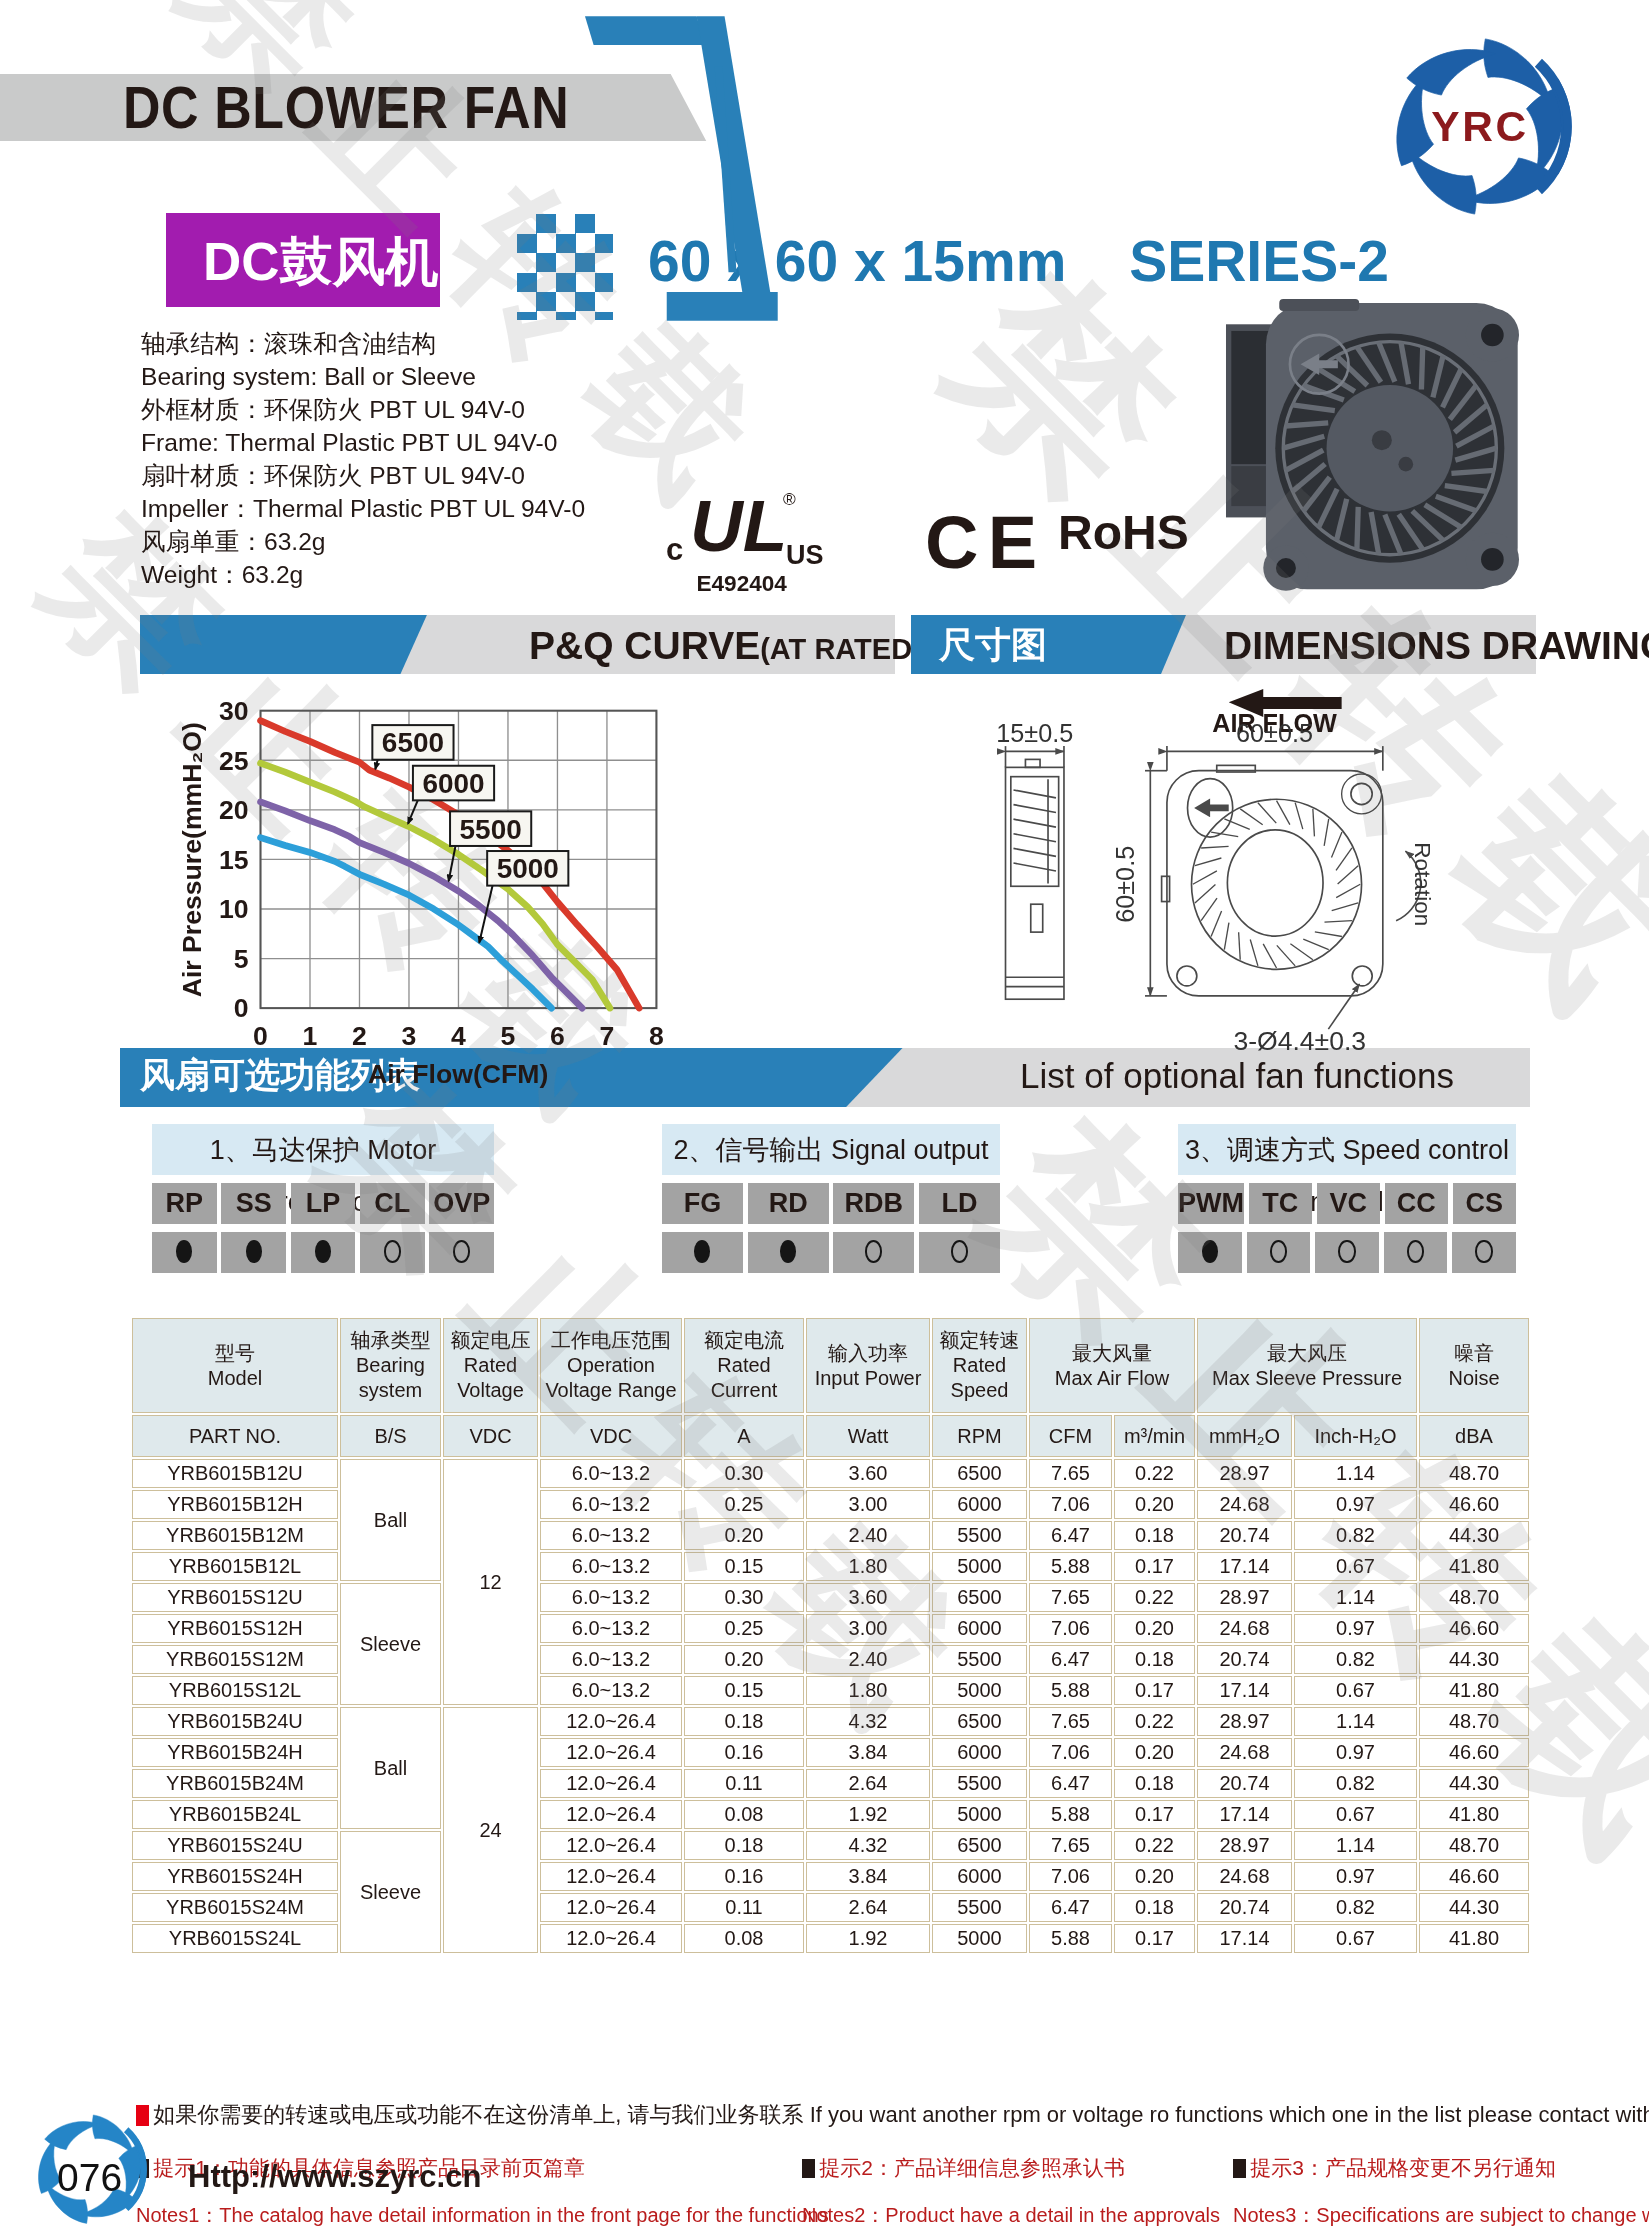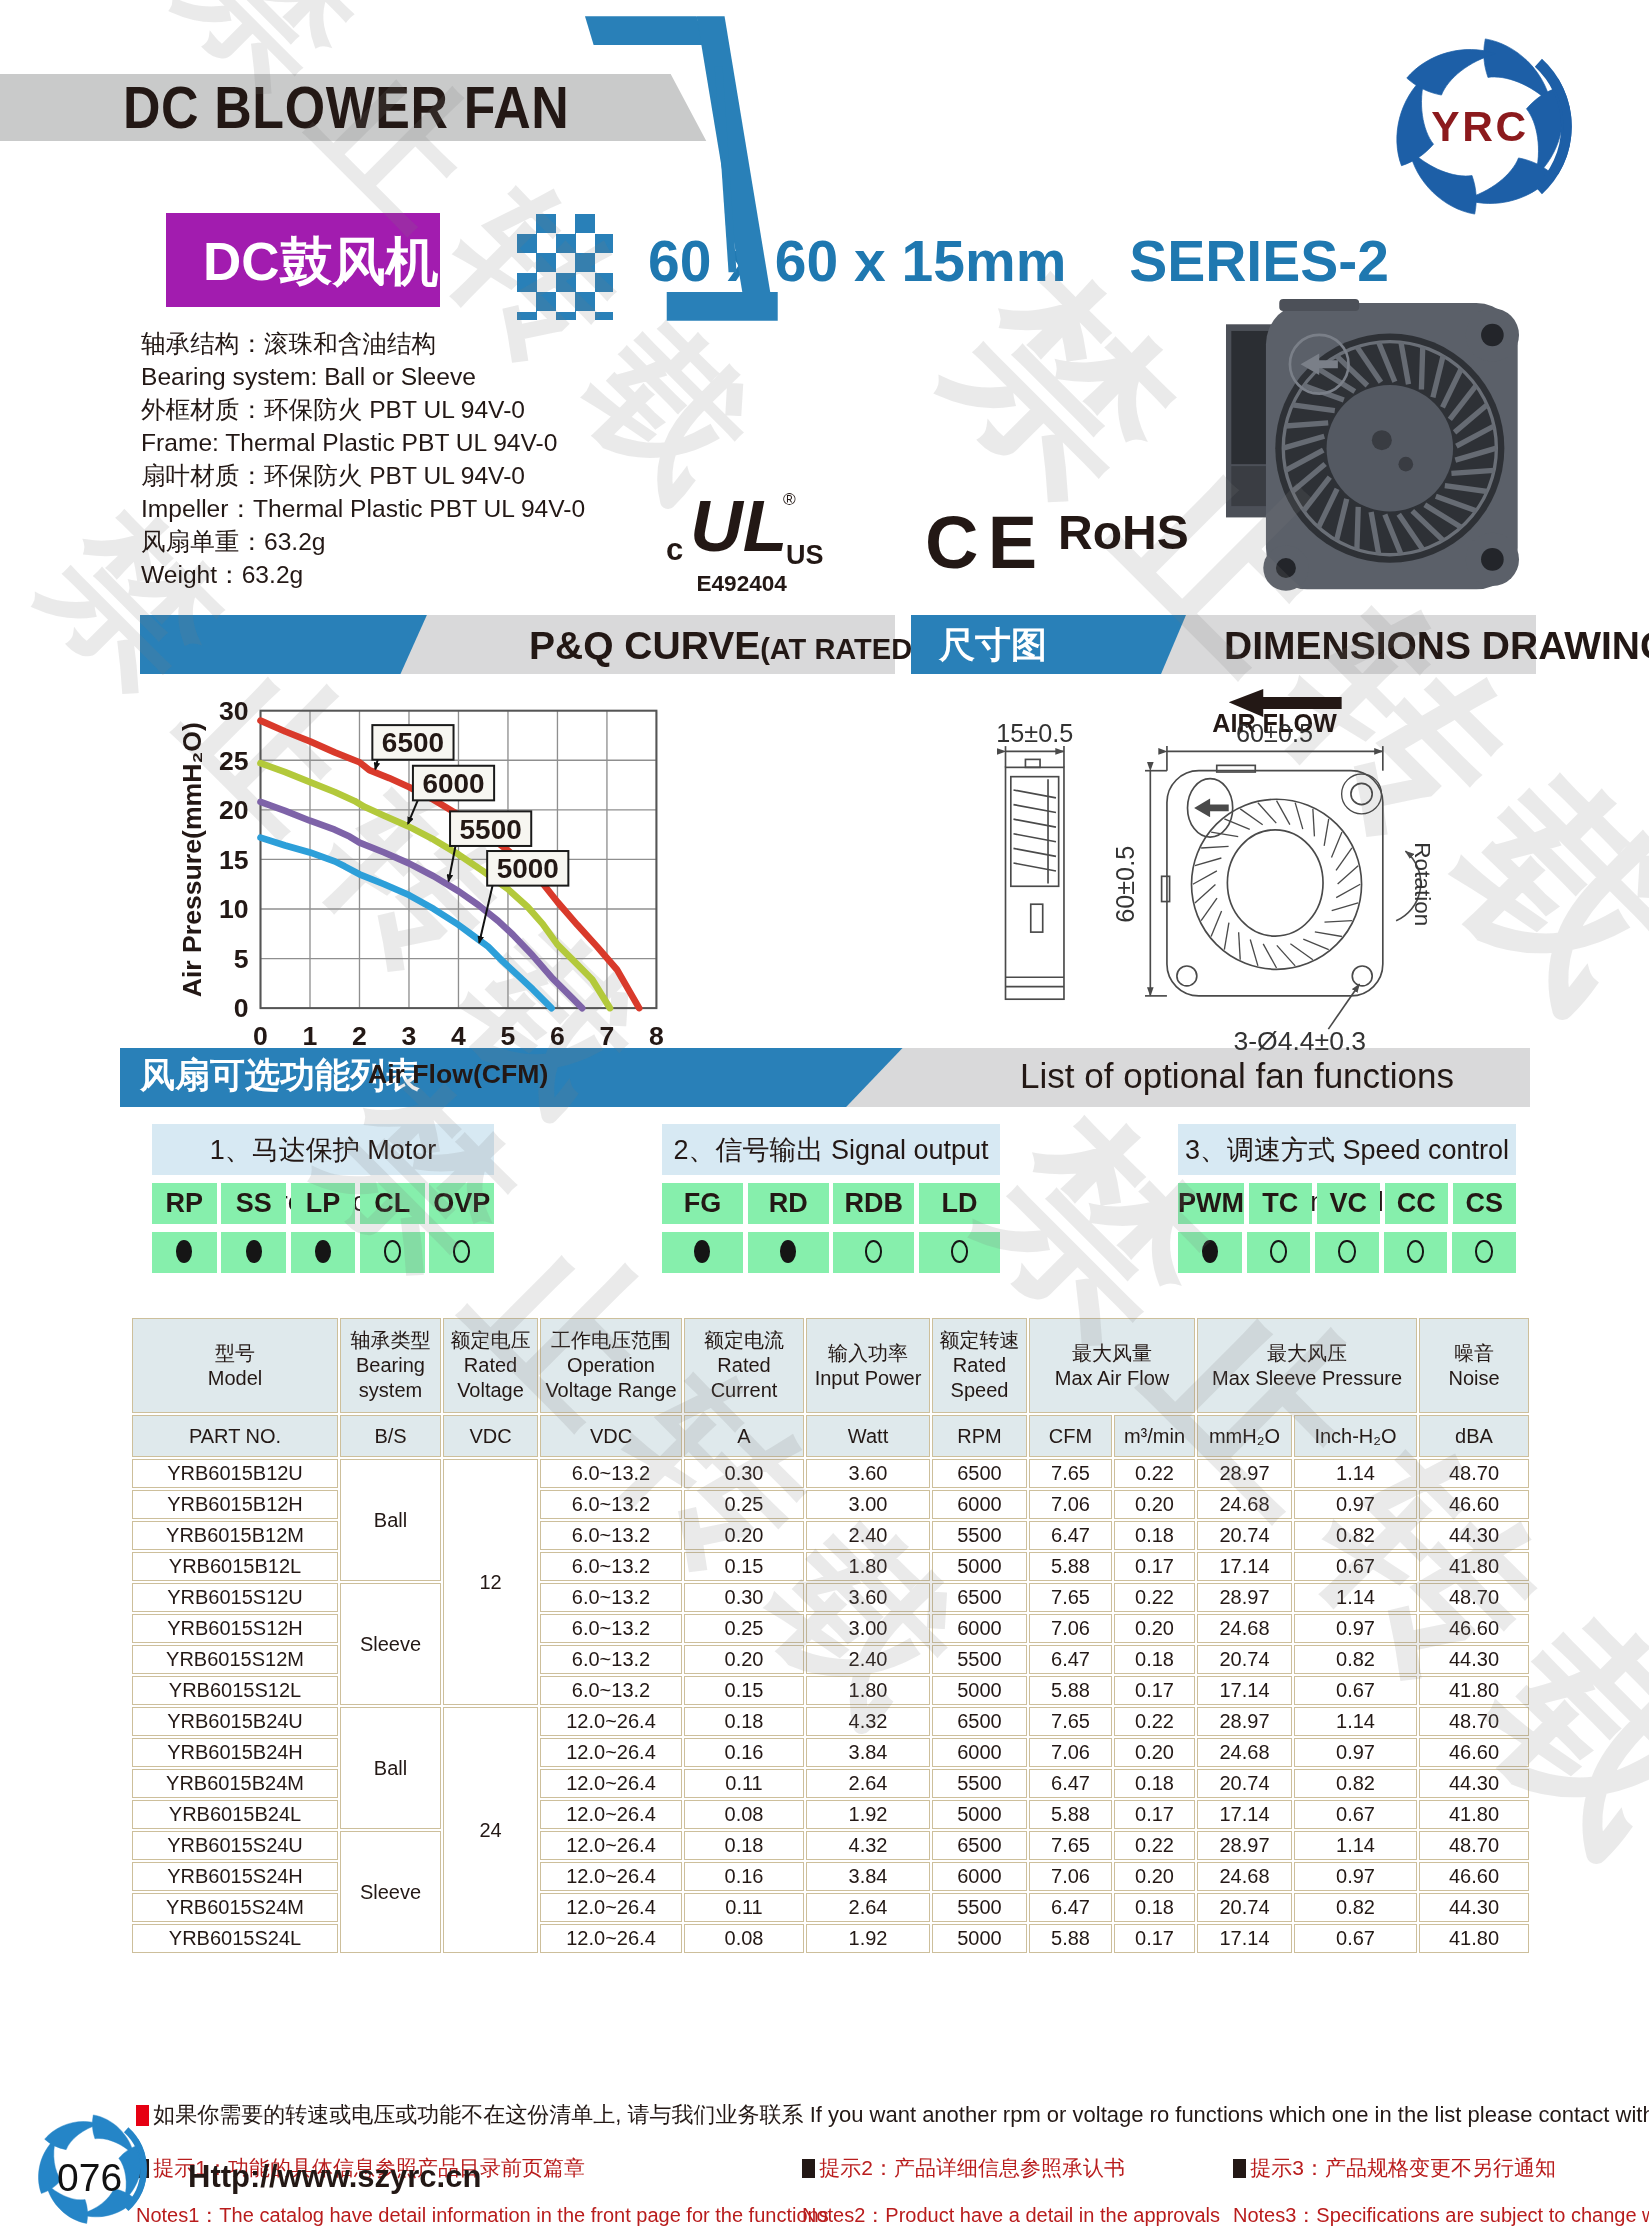--- a/index.html
+++ b/index.html
@@ -57,21 +57,21 @@
   .dim-hdr .en{left:313px;}
   .fn-hdr{left:120px;top:1048px;width:1410px;height:59px;background:#d9d9da;position:absolute;}
   .fn-hdr .blue{position:absolute;left:0;top:0;height:100%;width:100%;background:#2980b8;
         clip-path:polygon(0 0,55.5% 0,51.5% 100%,0 100%);}
   .fn-hdr .cn{position:absolute;left:20px;top:0;line-height:53px;font-size:35px;font-weight:bold;color:#fff;z-index:2;}
   .fn-hdr .en{position:absolute;right:76px;top:0;line-height:55px;font-size:35px;color:#231815;}
   
   .fn-group{position:absolute;}
   .fn-title{height:51px;line-height:52px;text-align:center;background:#d7e9f3;font-size:27px;color:#231815;}
   .fn-row{display:flex;gap:4.7px;margin-top:8px;}
-  .fn-cell{flex:1;height:41px;line-height:41px;text-align:center;background:#86efac;font-size:27px;font-weight:bold;color:#231815;}
+  .fn-cell{flex:1;height:41px;line-height:41px;text-align:center;background:#a3a3a3;font-size:27px;font-weight:bold;color:#231815;}
   .dot{display:inline-block;width:16px;height:22.6px;border-radius:50%;vertical-align:middle;margin-top:-5.3px;}
   .dot.on{background:#151515;}
   .dot.off{border:2.7px solid #151515;width:13.3px;height:18.6px;background:transparent;}
   
   .spec-table-wrap{position:absolute;left:130px;top:1316px;width:1397px;}
   table.spec{border-collapse:separate;border-spacing:2.7px;table-layout:fixed;width:1390px;}
   table.spec th,table.spec td{border:1.3px solid #cdbf9b;font-weight:normal;text-align:center;
         padding:0;color:#231815;overflow:hidden;}
   table.spec thead th{background:#dfe9ec;font-size:20px;line-height:25px;}
   table.spec thead tr.r1 th{height:93px;}

